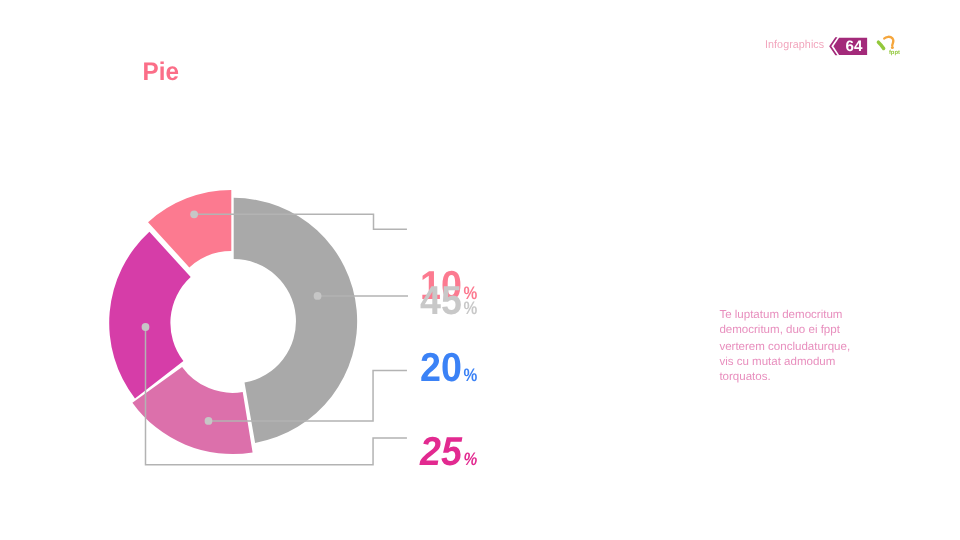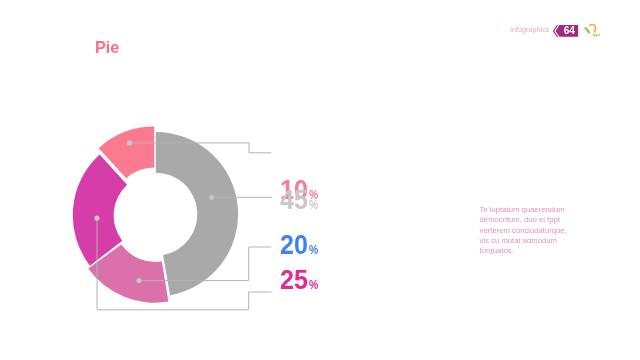--- a/index.html
+++ b/index.html
@@ -83,24 +83,24 @@
 
   <div class="pct" id="pct-10" style="left:279.7px;top:141.3px;color:#fc7a90;margin-top:36px;">
     <span class="num">10</span><span class="sym">%</span>
   </div>
   <div class="pct" id="pct-45" style="left:279.7px;top:187.4px;color:#c8c8c8;">
     <span class="num">45</span><span class="sym">%</span>
   </div>
   <div class="pct" id="pct-20" style="left:279.7px;top:231.6px;color:#3b82f6;">
     <span class="num">20</span><span class="sym">%</span>
   </div>
-  <div class="pct" id="pct-25" style="left:279.7px;top:267px;color:#e22a90;">
+  <div class="pct" id="pct-25" style="left:279.7px;top:288px;color:#e22a90;font-style:italic;">
     <span class="num">25</span><span class="sym">%</span>
   </div>
 
   <div id="body-copy">
-    <div class="bc-line">Te luptatum quaerendum</div>
+    <div class="bc-line">Te luptatum democritum</div>
     <div class="bc-line">democritum, duo ei fppt</div>
     <div class="bc-line">verterem concludaturque,</div>
     <div class="bc-line">vis cu mutat admodum</div>
     <div class="bc-line">torquatos.</div>
   </div>
 </div>
 
 </body></html>

